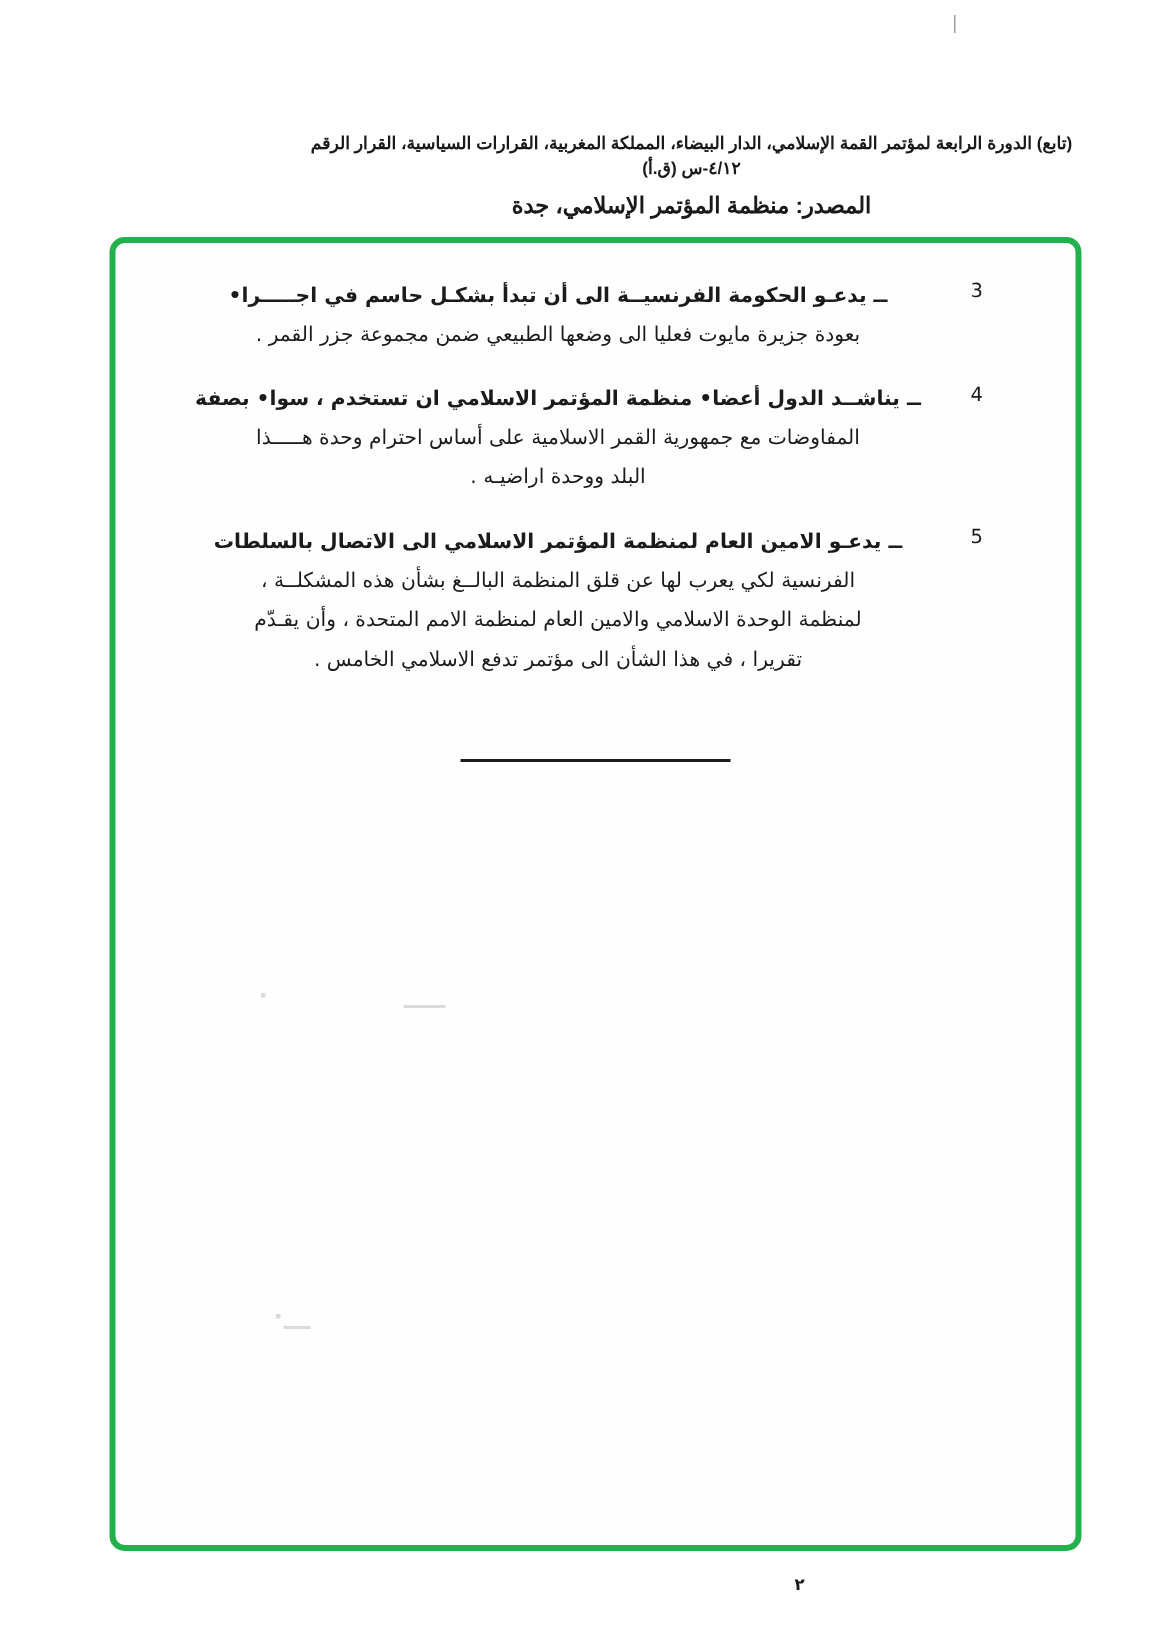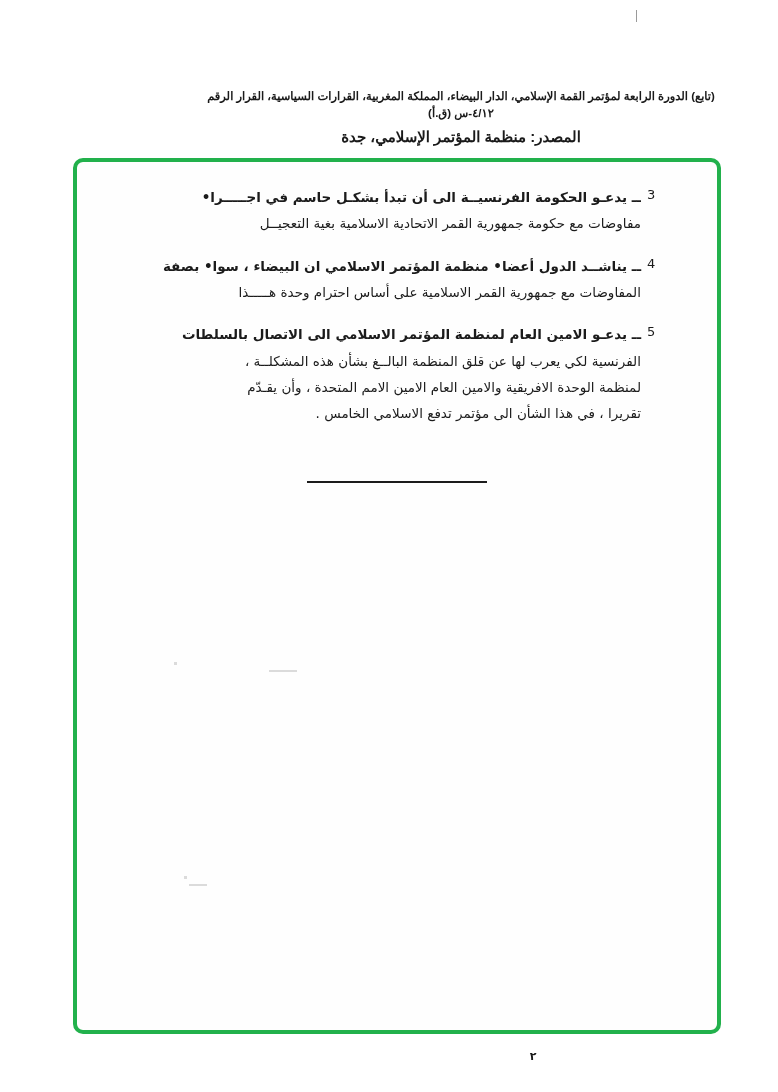--- a/index.html
+++ b/index.html
@@ -88,20 +88,21 @@
     padding-right: 6px;
   }
   .ln {
     font-size: 13.5px;
     line-height: 1.95;
     color: #171717;
     font-family: "DejaVu Sans", sans-serif;
     white-space: nowrap;
     letter-spacing: 0.6px;
     filter: contrast(0.96);
+    text-align: center;
   }
   .ln.first { font-weight: 600; }
 
   
   .rule-wrap {
     margin-top: 42px;
     text-align: center;
   }
   .rule {
     display: inline-block;
@@ -155,38 +156,39 @@
     <span class="speck" style="top:508px; right:420px; width:28px; height:2px;"></span>
     <span class="speck" style="top:714px; right:530px; width:3px; height:3px;"></span>
     <span class="speck" style="top:722px; right:510px; width:18px; height:2px;"></span>
 
     <div class="scan-body">
 
       <div class="clause">
         <div class="clause-num">3</div>
         <div class="clause-body">
           <div class="ln first">ــ يدعـو الحكومة الفرنسيــة الى أن تبدأ بشكـل حاسم في اجـــــرا•</div>
-          <div class="ln">مفاوضات مع حكومة جمهورية القمر الاتحادية الاسلامية بغية التعجيــل</div>
+          <div class="ln">بعودة جزيرة مايوت فعليا الى وضعها الطبيعي  ضمن مجموعة جزر القمر .</div>
         </div>
       </div>
 
       <div class="clause">
         <div class="clause-num">4</div>
         <div class="clause-body">
-          <div class="ln first">ــ يناشــد الدول أعضا• منظمة المؤتمر الاسلامي ان البيضاء ، سوا• بصفة</div>
+          <div class="ln first">ــ يناشــد الدول أعضا• منظمة المؤتمر الاسلامي ان تستخدم ، سوا• بصفة</div>
           <div class="ln">المفاوضات مع جمهورية القمر الاسلامية على أساس احترام وحدة هـــــذا</div>
+          <div class="ln">البلد  ووحدة اراضيـه .</div>
         </div>
       </div>
 
       <div class="clause">
         <div class="clause-num">5</div>
         <div class="clause-body">
           <div class="ln first">ــ يدعـو الامين العام لمنظمة المؤتمر الاسلامي الى الاتصال بالسلطات</div>
           <div class="ln">الفرنسية لكي يعرب لها عن قلق المنظمة البالــغ بشأن هذه المشكلــة ،</div>
-          <div class="ln">لمنظمة الوحدة الافريقية والامين العام الامين الامم المتحدة ، وأن يقـدّم</div>
+          <div class="ln">لمنظمة الوحدة الاسلامي والامين العام لمنظمة الامم المتحدة ، وأن يقـدّم</div>
           <div class="ln">تقريرا ، في هذا الشأن الى مؤتمر تدفع الاسلامي الخامس .</div>
         </div>
       </div>
 
       <div class="rule-wrap">
         <span class="rule"></span>
       </div>
 
     </div>
   </div>

